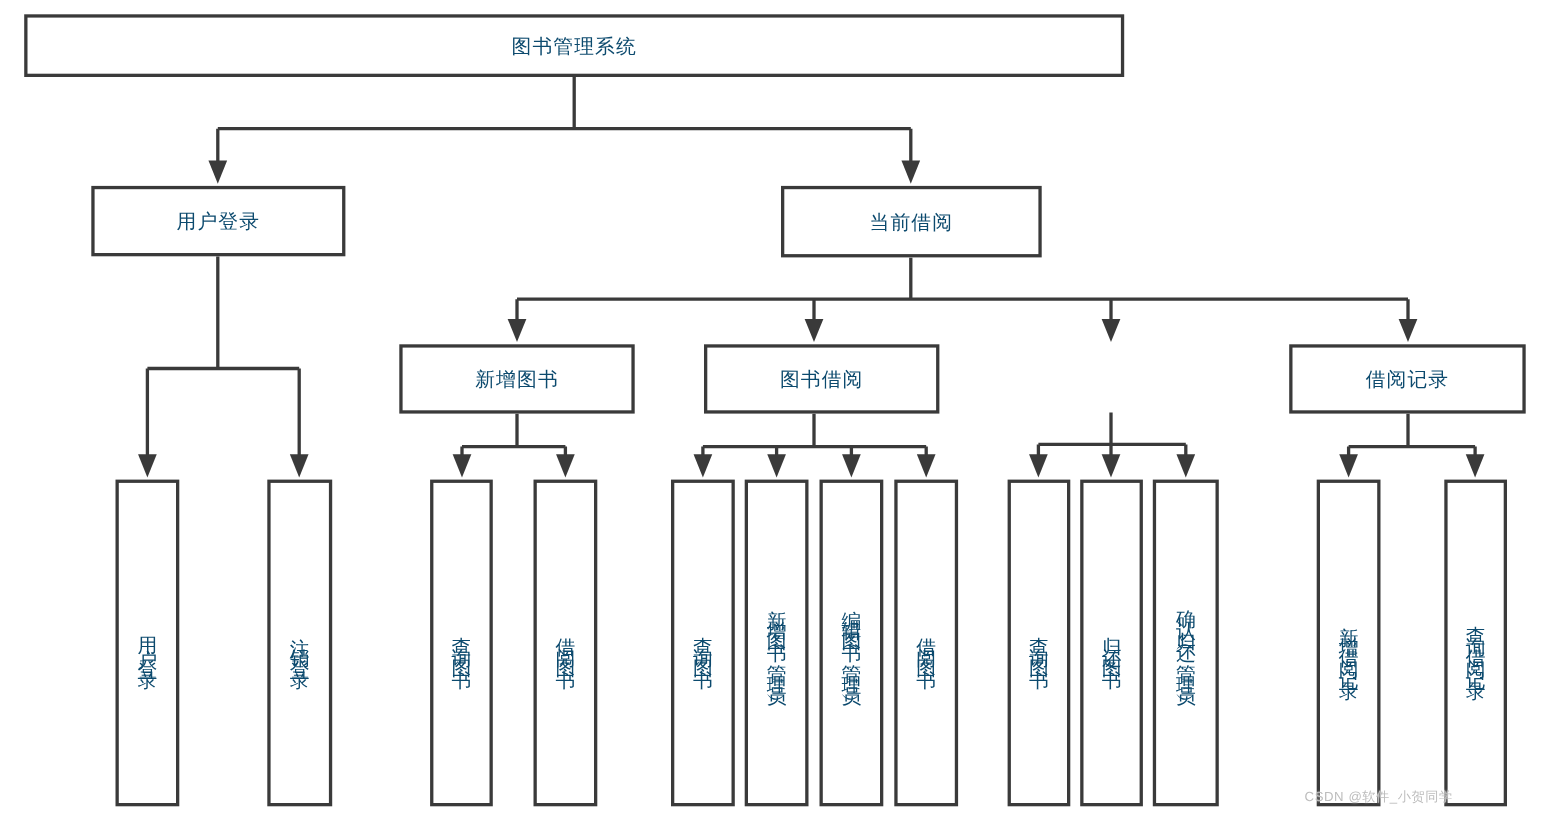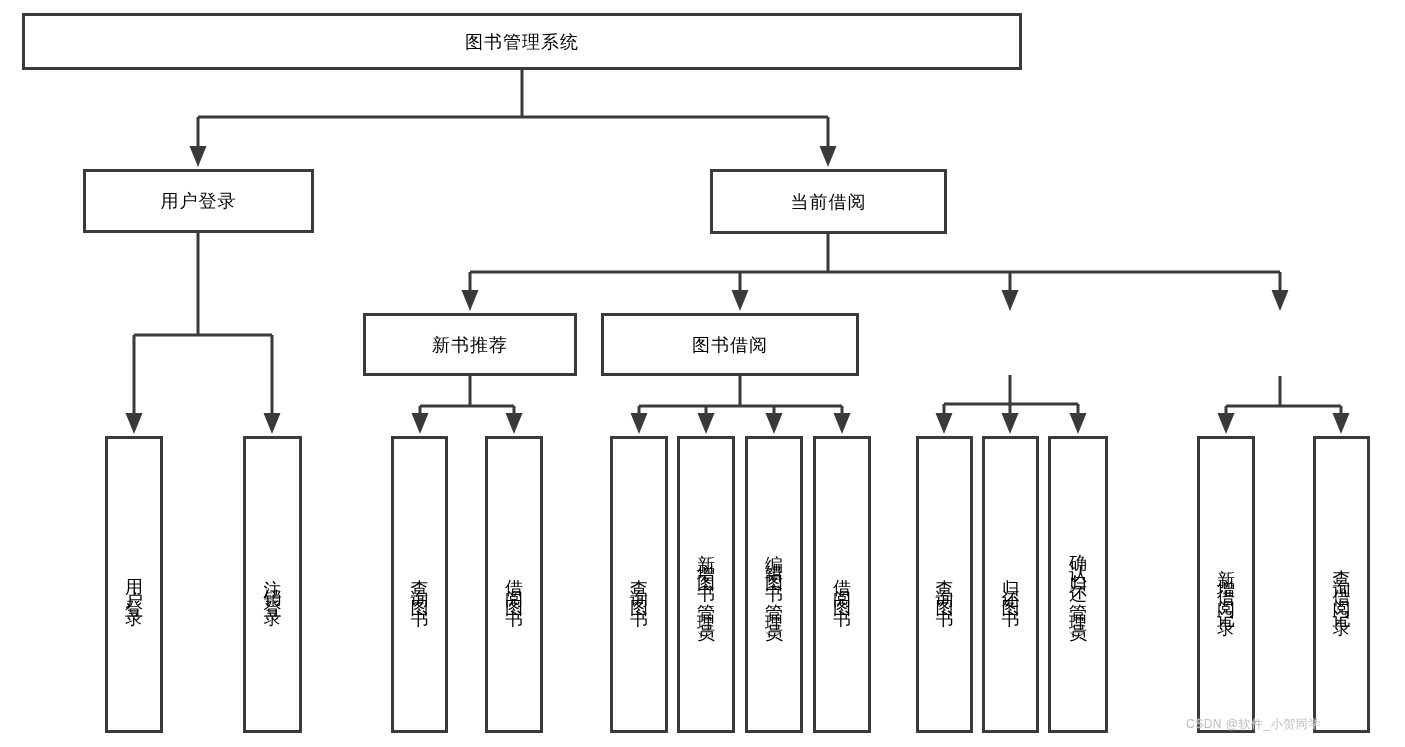--- a/index.html
+++ b/index.html
@@ -25,21 +25,21 @@
     position: absolute;
     box-sizing: border-box;
     background: #ffffff;
     border: 3px solid #3a3a3a;
     display: flex;
     align-items: center;
     justify-content: center;
     z-index: 2;
   }
   .node .lbl {
-    color: #000000;
+    color: #0c4a6e;
     font-size: 18px;
     letter-spacing: 1px;
     white-space: nowrap;
   }
   .leaf .lbl {
     writing-mode: vertical-rl;
     text-orientation: mixed;
     letter-spacing: 10px;
     white-space: normal;
     line-height: 1;
@@ -106,24 +106,27 @@
   </div>
 
   <div class="node" style="left:83px;top:169px;width:231px;height:64px">
     <span class="lbl">用户登录</span>
   </div>
   <div class="node" style="left:710px;top:169px;width:237px;height:65px">
     <span class="lbl">当前借阅</span>
   </div>
 
   <div class="node" style="left:363px;top:313px;width:214px;height:63px">
-    <span class="lbl">新书推荐</span>
+    <span class="lbl">新增图书</span>
   </div>
-  <div class="node" style="left:601px;top:313px;width:258px;height:63px">
+  <div class="node" style="left:640px;top:313px;width:214px;height:63px">
     <span class="lbl">图书借阅</span>
+  </div>
+  <div class="node" style="left:1172px;top:313px;width:215px;height:63px">
+    <span class="lbl">借阅记录</span>
   </div>
 
   <div class="node leaf" style="left:105px;top:436px;width:58px;height:297px">
     <span class="lbl">用户登录</span>
   </div>
   <div class="node leaf" style="left:243px;top:436px;width:59px;height:297px">
     <span class="lbl">注销登录</span>
   </div>
 
   <div class="node leaf" style="left:391px;top:436px;width:57px;height:297px">

